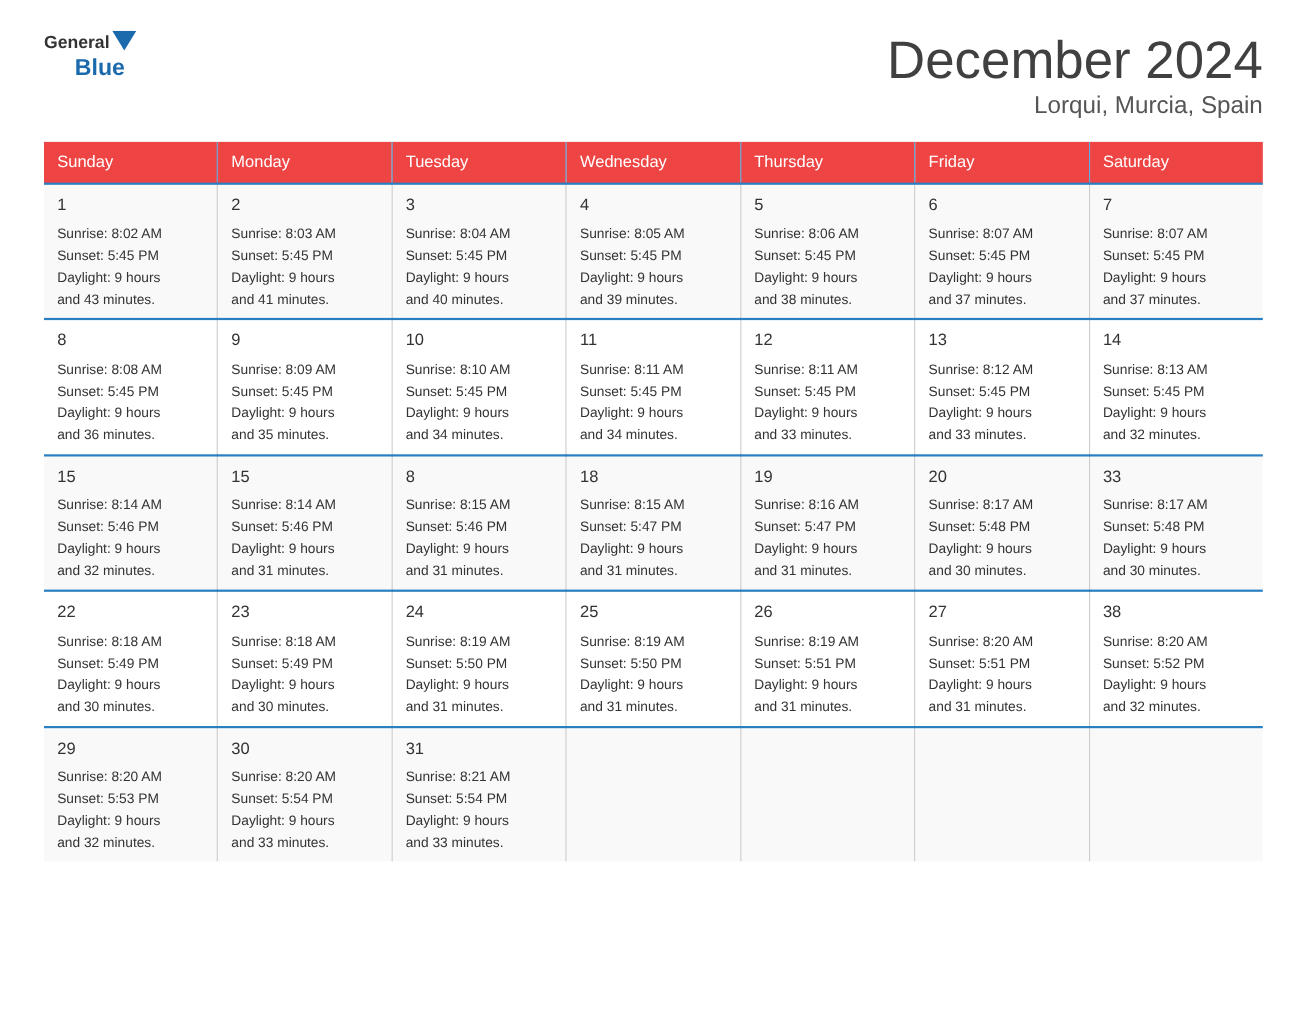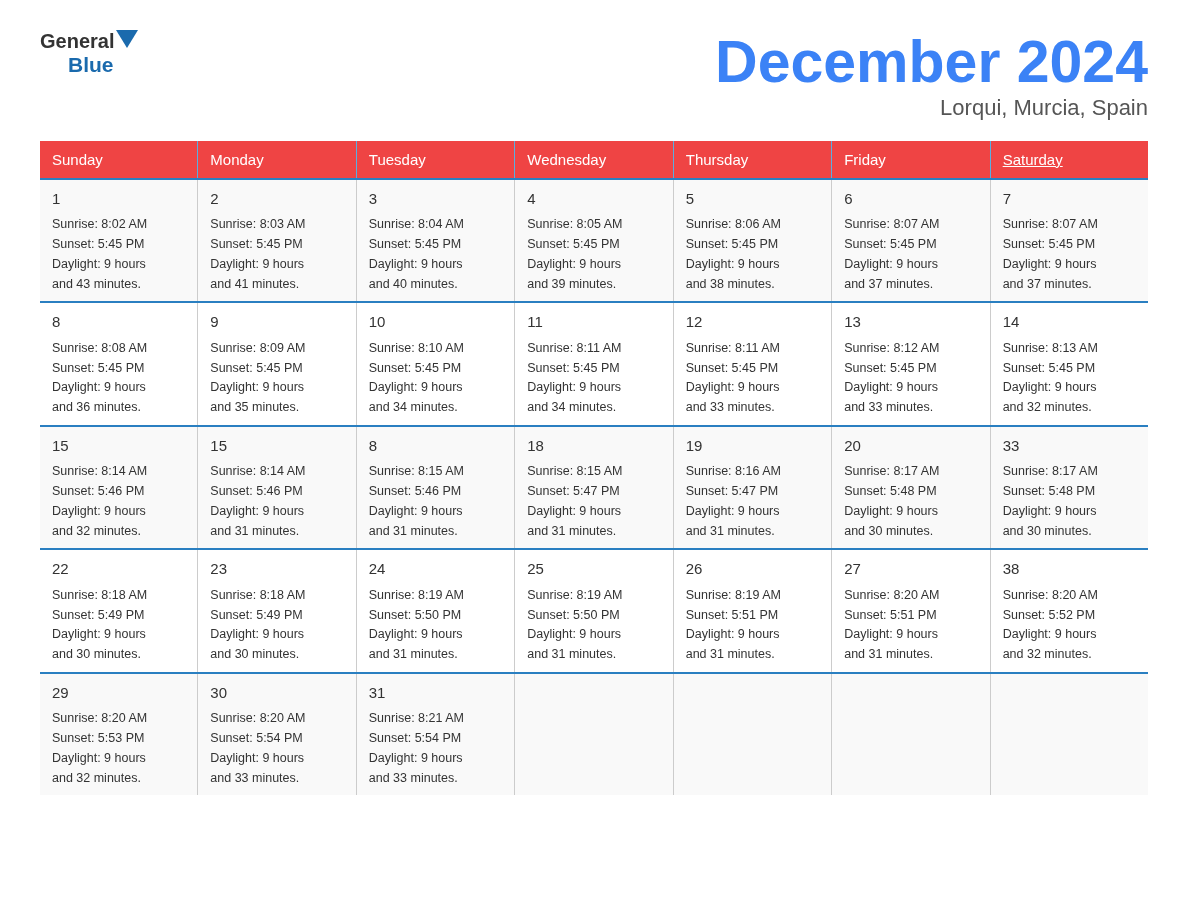--- a/index.html
+++ b/index.html
@@ -18,23 +18,23 @@
     }
     .logo {
       display: flex;
       flex-direction: column;
       align-items: flex-start;
     }
     .title-block {
       text-align: right;
     }
     .title-block h1 {
-      font-size: 59px;
-      font-weight: bold;
-      color: #3b82f6;
+      font-size: 48px;
+      font-weight: normal;
+      color: #404040;
       line-height: 1.1;
     }
     .title-block h2 {
       font-size: 22px;
       font-weight: normal;
       color: #555;
     }
     table {
       width: 100%;
       border-collapse: collapse;
@@ -46,21 +46,20 @@
     thead th {
       color: #fff;
       padding: 10px 12px;
       text-align: left;
       font-weight: normal;
       font-size: 15px;
       border-right: 1px solid #5aaee0;
     }
     thead th:last-child {
       border-right: none;
-      text-decoration: underline;
     }
     tbody tr {
       border-top: 2px solid #2a7fc1;
     }
     tbody td {
       padding: 8px 12px;
       vertical-align: top;
       border-right: 1px solid #ccc;
       color: #333;
       line-height: 1.5;
@@ -83,21 +82,21 @@
       background: #f9f9f9;
     }
     tbody tr:nth-child(even) {
       background: #fff;
     }
     .logo-wrap {
       display: flex;
       align-items: center;
     }
     .logo-general {
-      font-size: 20px;
+      font-size: 16px;
       font-weight: bold;
       color: #333;
     }
     .logo-blue-part {
       color: #1a6aad;
       font-size: 21px;
       font-weight: bold;
       margin-left: 28px;
     }
   </style>

